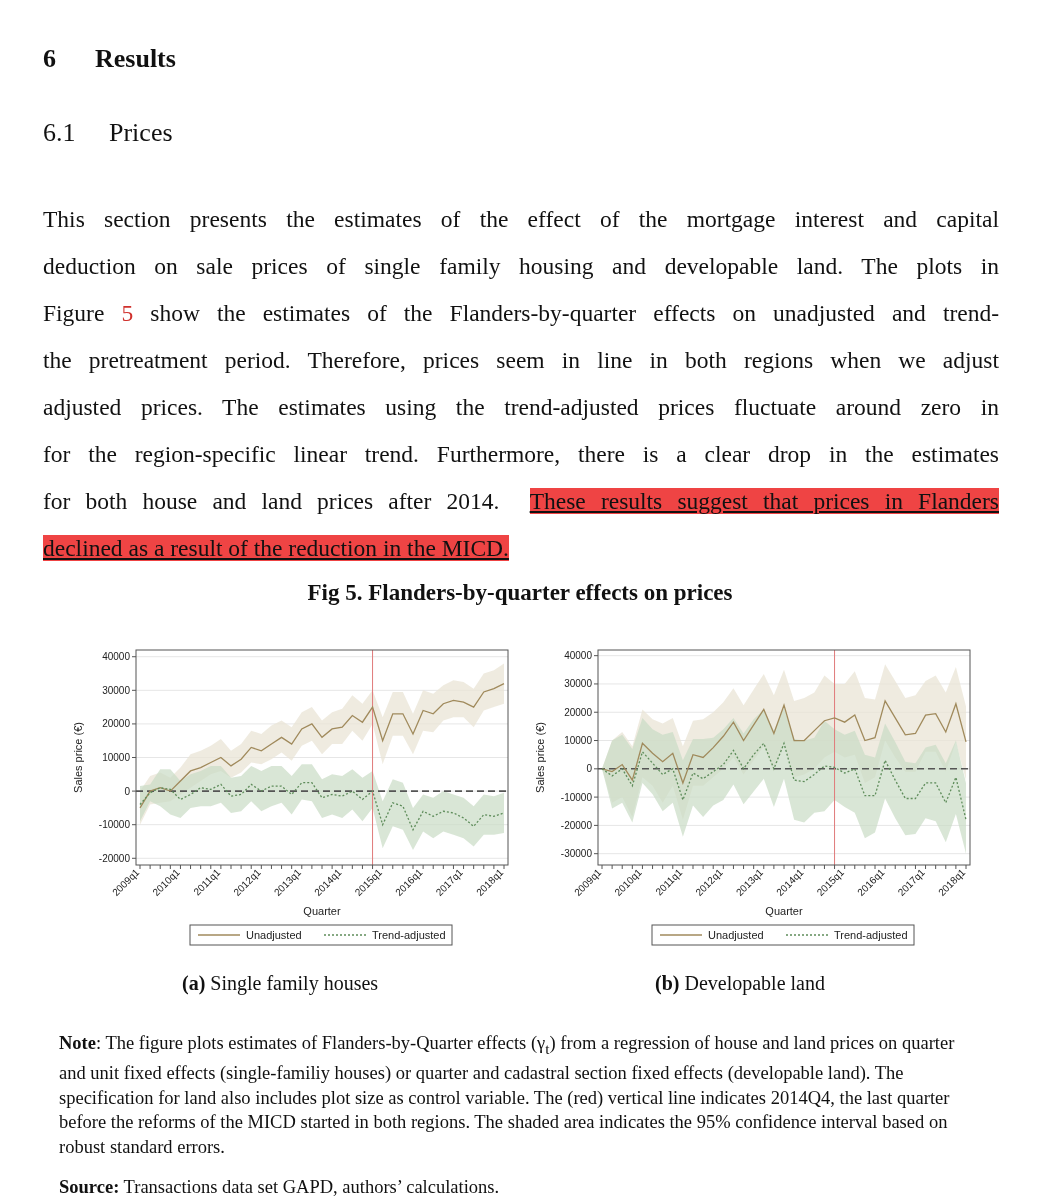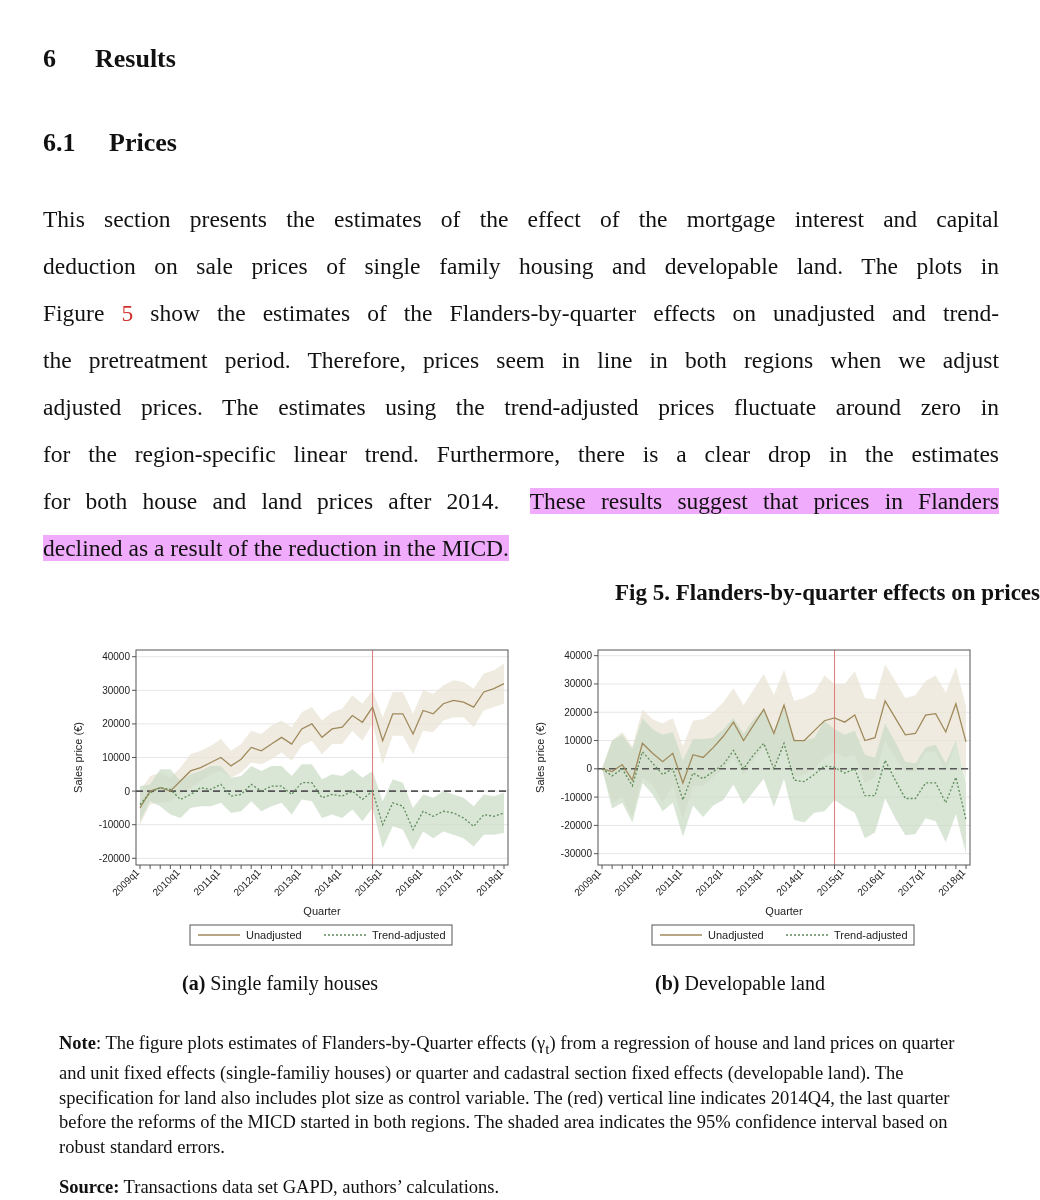--- a/index.html
+++ b/index.html
@@ -1,28 +1,28 @@
 <!DOCTYPE html>
 <html><head>
 <meta charset="utf-8">
 <style>
   html, body { margin: 0; padding: 0; background: #ffffff; }
   body { width: 1040px; height: 1200px; position: relative; overflow: hidden;
          font-family: "Liberation Serif", "DejaVu Serif", serif; color: #111; }
   .h1 { position: absolute; left: 43px; top: 44px; font-size: 26px; font-weight: bold; margin: 0; }
   .h1 .num { display: inline-block; width: 52px; }
-  .h2 { position: absolute; left: 43px; top: 128px; font-size: 26px; font-weight: bold; margin: 0; }
+  .h2 { position: absolute; left: 43px; top: 118px; font-size: 26px; font-weight: normal; margin: 0; }
   .h2 .num { display: inline-block; width: 66px; }
   .para { position: absolute; left: 43px; top: 196px; width: 956px; font-size: 23.5px;
           line-height: 47px; text-align: justify; margin: 0; }
   .para .line { display: block; height: 47px; white-space: nowrap; text-align-last: justify; }
   .para .line.last { text-align-last: left; }
   .ref { color: #d0312d; }
-  .hl { background: #f0abfc; }
-  .figtitle { position: absolute; left: 0; width: 1040px; top: 580px; text-align: right;
+  .hl { background: #ef4444; text-decoration: underline; }
+  .figtitle { position: absolute; left: 0; width: 1040px; top: 580px; text-align: center;
               font-size: 23px; font-weight: bold; margin: 0; }
   .chart { position: absolute; top: 640px; }
   .chart svg text { font-family: "Liberation Sans", "DejaVu Sans", sans-serif; }
   .subcap { position: absolute; top: 972px; font-size: 20px; }
   .note { position: absolute; left: 43px; top: 1015px; width: 950px; font-size: 18.5px; line-height: 24.5px; }
   .note p { margin: 16px; }
 </style>
 </head>
 <body>
 

